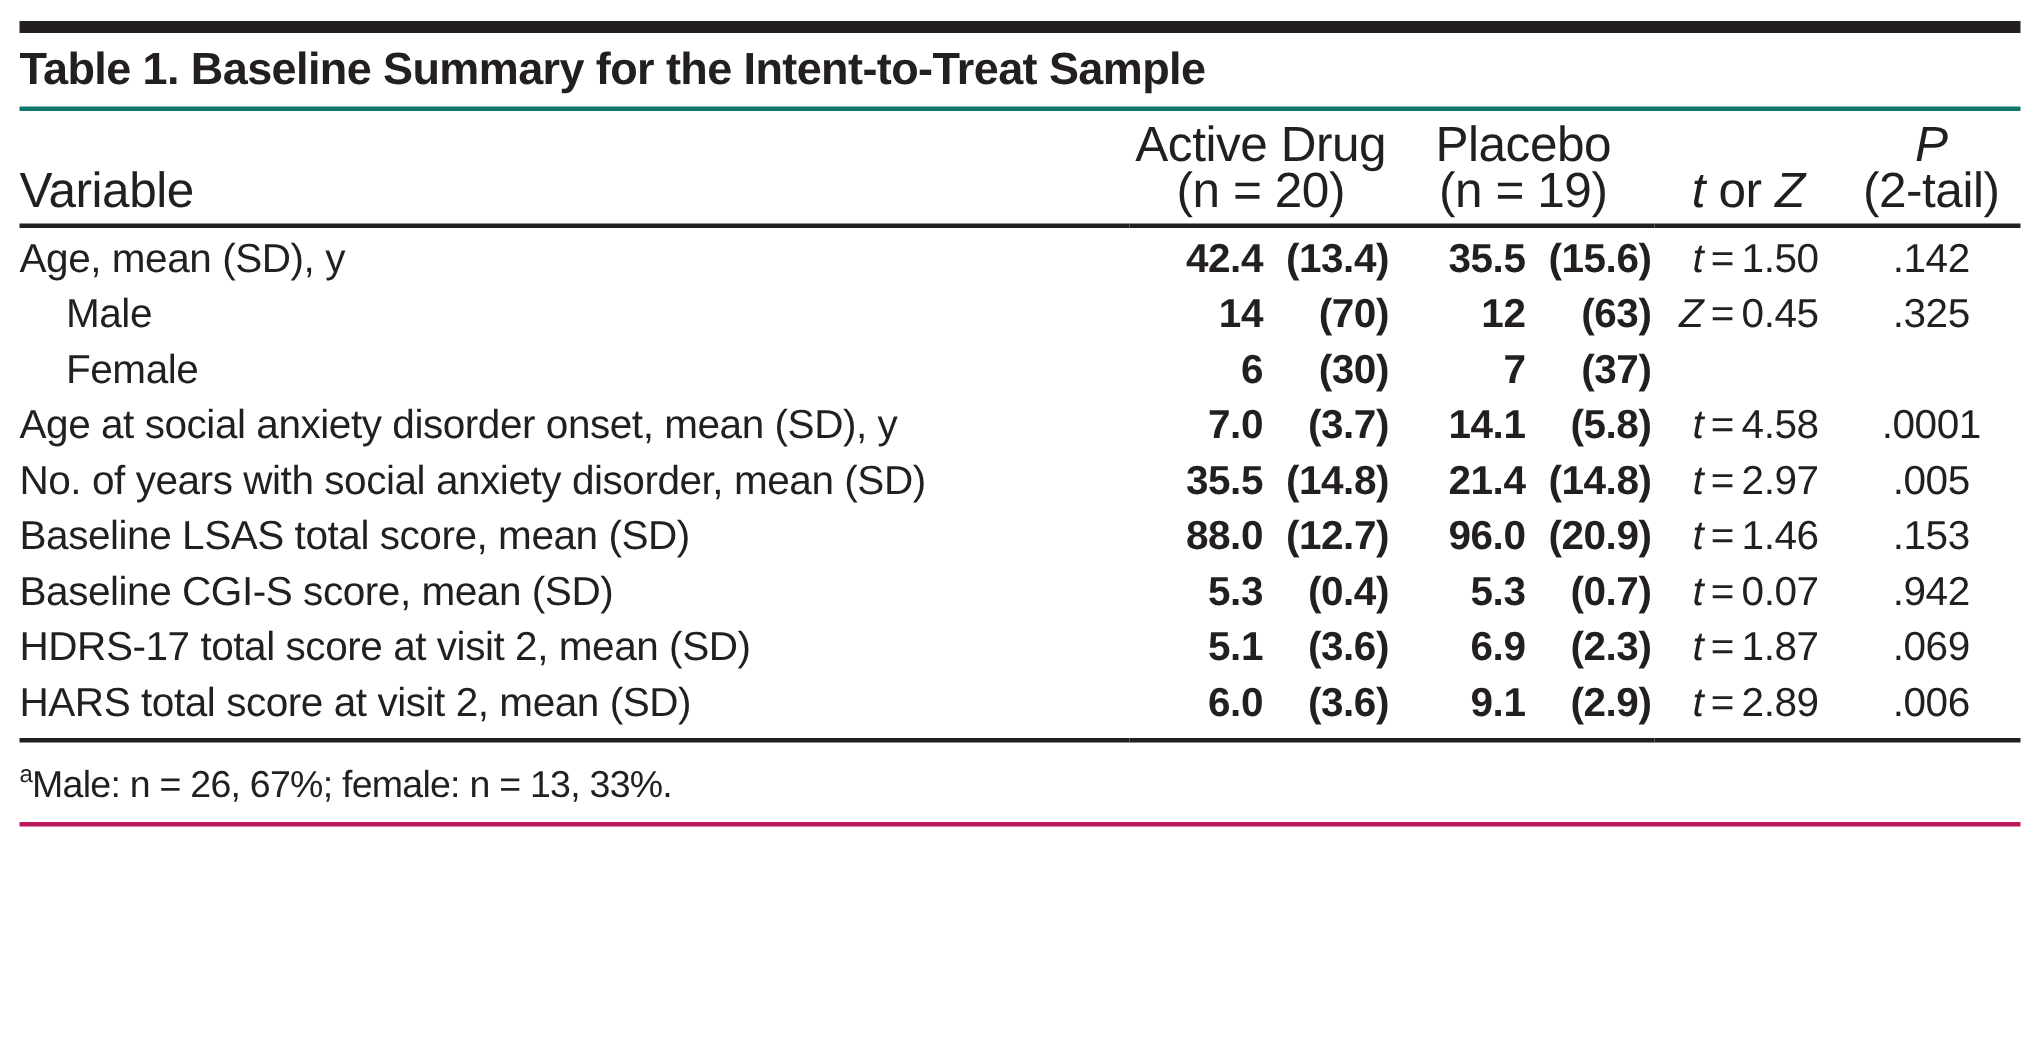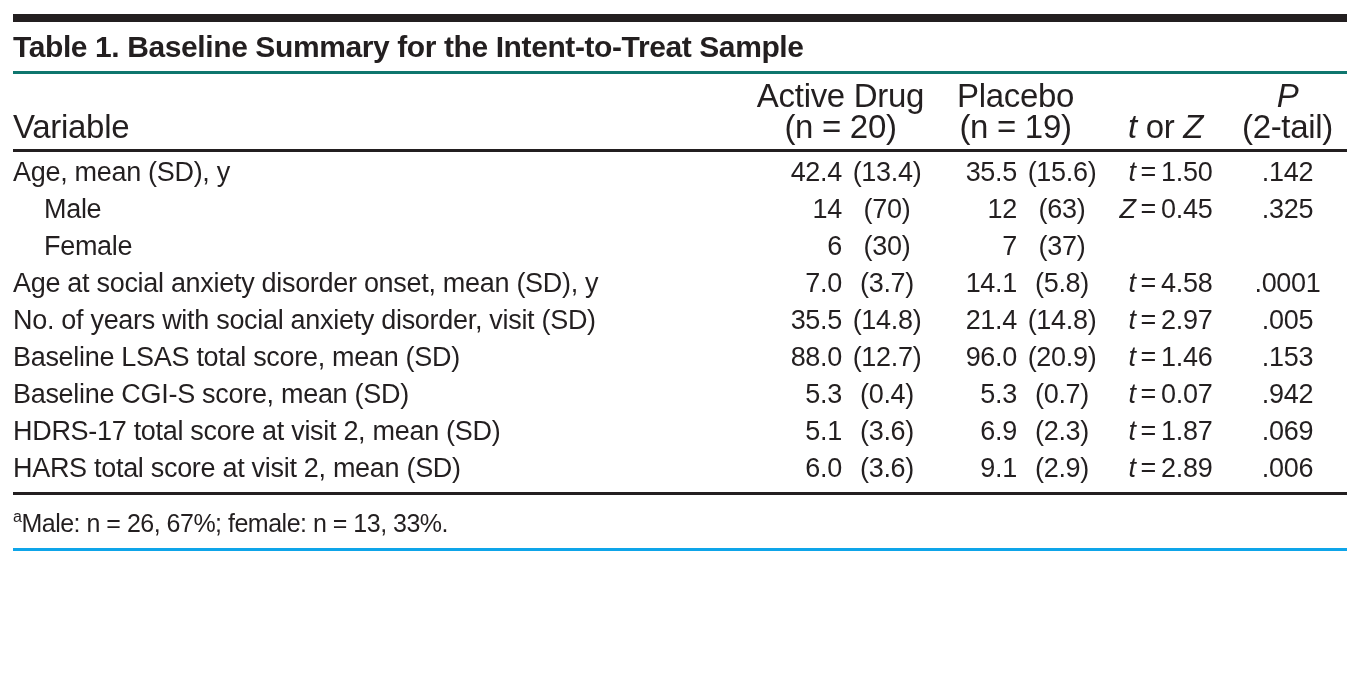--- a/index.html
+++ b/index.html
@@ -71,37 +71,37 @@
 
   td.cell-var { text-align: left; }
   td.cell-var .indent { padding-left: 31px; text-align: center; }
   td.cell-var sup {
     font-size: 17px;
     line-height: 0;
     vertical-align: 11px;
   }
 
   td.cell-num { text-align: right; padding-right: 2px; }
-  .val  { display: inline-flex; }
+  .val  { display: inline-flex; font-weight: bold; }
   .val .mean { min-width: 56px; text-align: right; }
-  .val .sd   { min-width: 78px; text-align: center; margin-left: 6px; }
+  .val .sd   { min-width: 78px; text-align: right; margin-left: 6px; }
 
   td.cell-stat { text-align: center; }
   .stat { display: inline-flex; align-items: baseline; }
   .stat .sv { font-style: italic; min-width: 17px; text-align: right; }
   .stat .eq { margin: 0 5px; }
 
   td.cell-p { text-align: center; }
 
   .footnotes {
     font-size: 25px;
     line-height: 37px;
     letter-spacing: -0.5px;
     padding: 10px 0 6px 0;
-    border-bottom: 3px solid #0ea5e9;
+    border-bottom: 3px solid #be185d;
   }
   .footnotes sup {
     font-size: 16px;
     line-height: 0;
     vertical-align: 10px;
   }
   .fn-indent { padding-left: 24px; }
 </style>
 </head>
 <body>
@@ -229,21 +229,21 @@
       <td class="cell-stat">
         <span class="stat">
               <span class="sv">t</span>
               <span class="eq">=</span>
               <span>4.58</span>
             </span>
       </td>
       <td class="cell-p">.0001</td>
     </tr>
         <tr>
-      <td class="cell-var"><span class="var-label">No. of years with social anxiety disorder, visit (SD)</span><sup></sup></td>
+      <td class="cell-var"><span class="var-label">No. of years with social anxiety disorder, mean (SD)</span><sup></sup></td>
       <td class="cell-num">
         <span class="val">
               <span class="mean">35.5</span>
               <span class="sd">(14.8)</span>
             </span>
       </td>
       <td class="cell-num">
         <span class="val">
               <span class="mean">21.4</span>
               <span class="sd">(14.8)</span>

